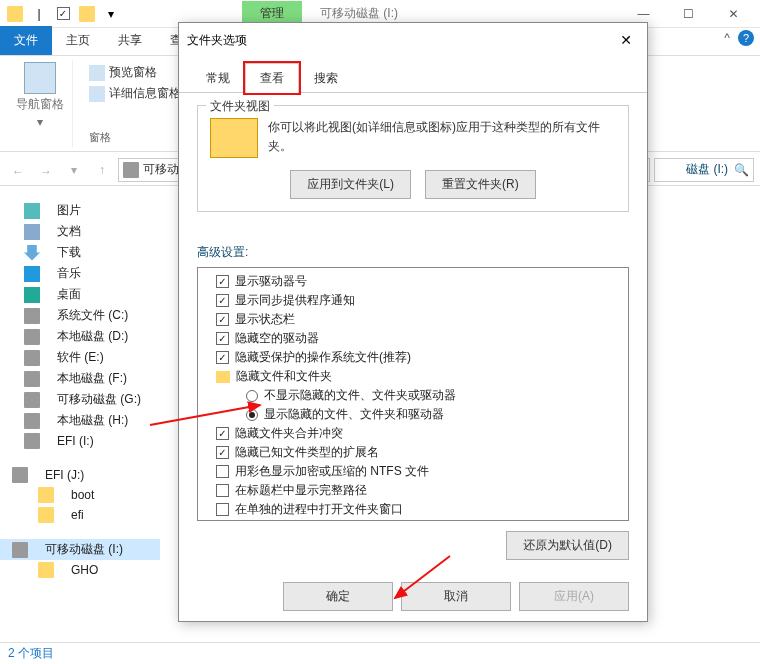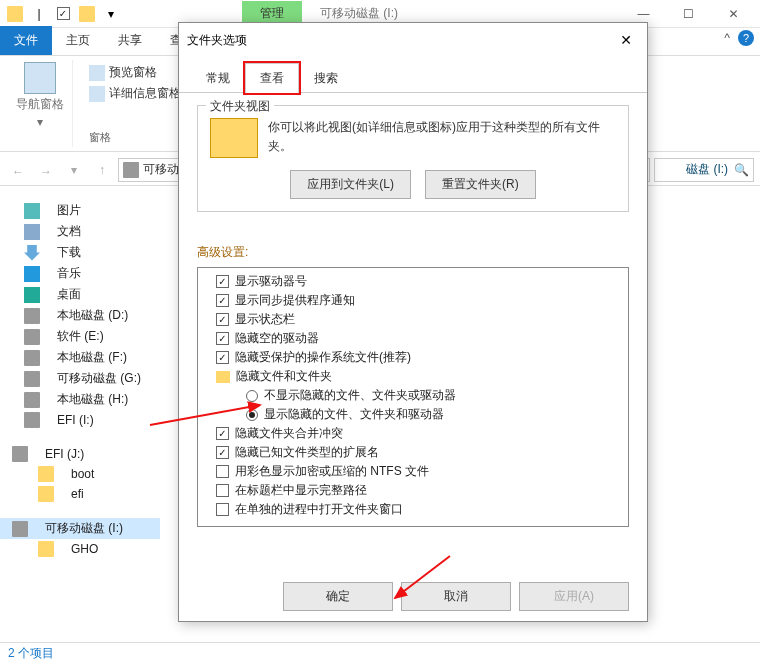--- a/index.html
+++ b/index.html
@@ -62,21 +62,21 @@
 .dlg-tabs .dtab.hl{outline:2px solid #e11}
 .dlg-body{flex:1;padding:12px 18px;overflow:hidden;display:flex;flex-direction:column}
 .group-box{border:1px solid #ccc;padding:12px;position:relative;margin-bottom:32px}
 .group-box .legend{position:absolute;top:-8px;left:8px;background:#fff;padding:0 4px;color:#333}
 .group-box .row{display:flex;gap:10px;align-items:flex-start}
 .group-box .folder-ic{width:48px;height:40px;background:#ffd76a;border:1px solid #c90;flex-shrink:0}
 .group-box .desc{color:#333;line-height:1.6}
 .group-box .btns{display:flex;gap:14px;justify-content:center;margin-top:12px}
 .dbtn{border:1px solid #adadad;background:#e9e9e9;padding:5px 16px;min-width:110px;color:#333;text-align:center}
 .dbtn.disabled{color:#aaa}
-.adv-label{color:#a16207;margin-bottom:6px}
+.adv-label{color:#0c4a6e;margin-bottom:6px}
 .adv-list{border:1px solid #888;height:260px;overflow-y:scroll;padding:4px;position:relative}
 .adv-item{display:flex;align-items:center;gap:6px;padding:1px 2px 1px 14px;color:#222}
 .adv-item.sub2{padding-left:44px}
 .chk{width:13px;height:13px;border:1px solid #666;display:inline-flex;align-items:center;justify-content:center;font-size:10px;flex-shrink:0}
 .chk.on::after{content:"✓";color:#222}
 .rad{width:12px;height:12px;border:1px solid #666;border-radius:50%;display:inline-flex;align-items:center;justify-content:center;flex-shrink:0}
 .rad.on::after{content:"";width:6px;height:6px;background:#222;border-radius:50%}
 .ic-fold-sm{width:14px;height:12px;background:#ffd76a;display:inline-block;flex-shrink:0}
 .restore-row{display:flex;justify-content:flex-end;margin-top:10px}
 .dlg-foot{display:flex;justify-content:flex-end;gap:8px;padding:10px 18px;border-top:0}
@@ -170,20 +170,23 @@
       <span class="ic ic-down"></span>
       <span>下载</span>
     </div><div class="tree-item">
       <span class="ic ic-music"></span>
       <span>音乐</span>
     </div><div class="tree-item">
       <span class="ic ic-desk"></span>
       <span>桌面</span>
     </div><div class="tree-item">
       <span class="ic ic-drive"></span>
+      <span>系统文件 (C:)</span>
+    </div><div class="tree-item">
+      <span class="ic ic-drive"></span>
       <span>本地磁盘 (D:)</span>
     </div><div class="tree-item">
       <span class="ic ic-drive"></span>
       <span>软件 (E:)</span>
     </div><div class="tree-item">
       <span class="ic ic-drive"></span>
       <span>本地磁盘 (F:)</span>
     </div><div class="tree-item">
       <span class="ic ic-drive"></span>
       <span>可移动磁盘 (G:)</span>
@@ -284,20 +287,23 @@
         </div>
         <div class="adv-item">
           <span class="chk"></span>
           <span>在标题栏中显示完整路径</span>
         </div>
         <div class="adv-item">
           <span class="chk"></span>
           <span>在单独的进程中打开文件夹窗口</span>
         </div>
       </div>
+    <div class="restore-row">
+      <div class="dbtn">还原为默认值(D)</div>
+    </div>
   </div>
   <div class="dlg-foot">
     <div class="dbtn">确定</div>
     <div class="dbtn">取消</div>
     <div class="dbtn disabled">应用(A)</div>
   </div>
 </div>
 
 <div class="arrow" style="left:150px;top:400px">
   <svg width="120" height="30">

